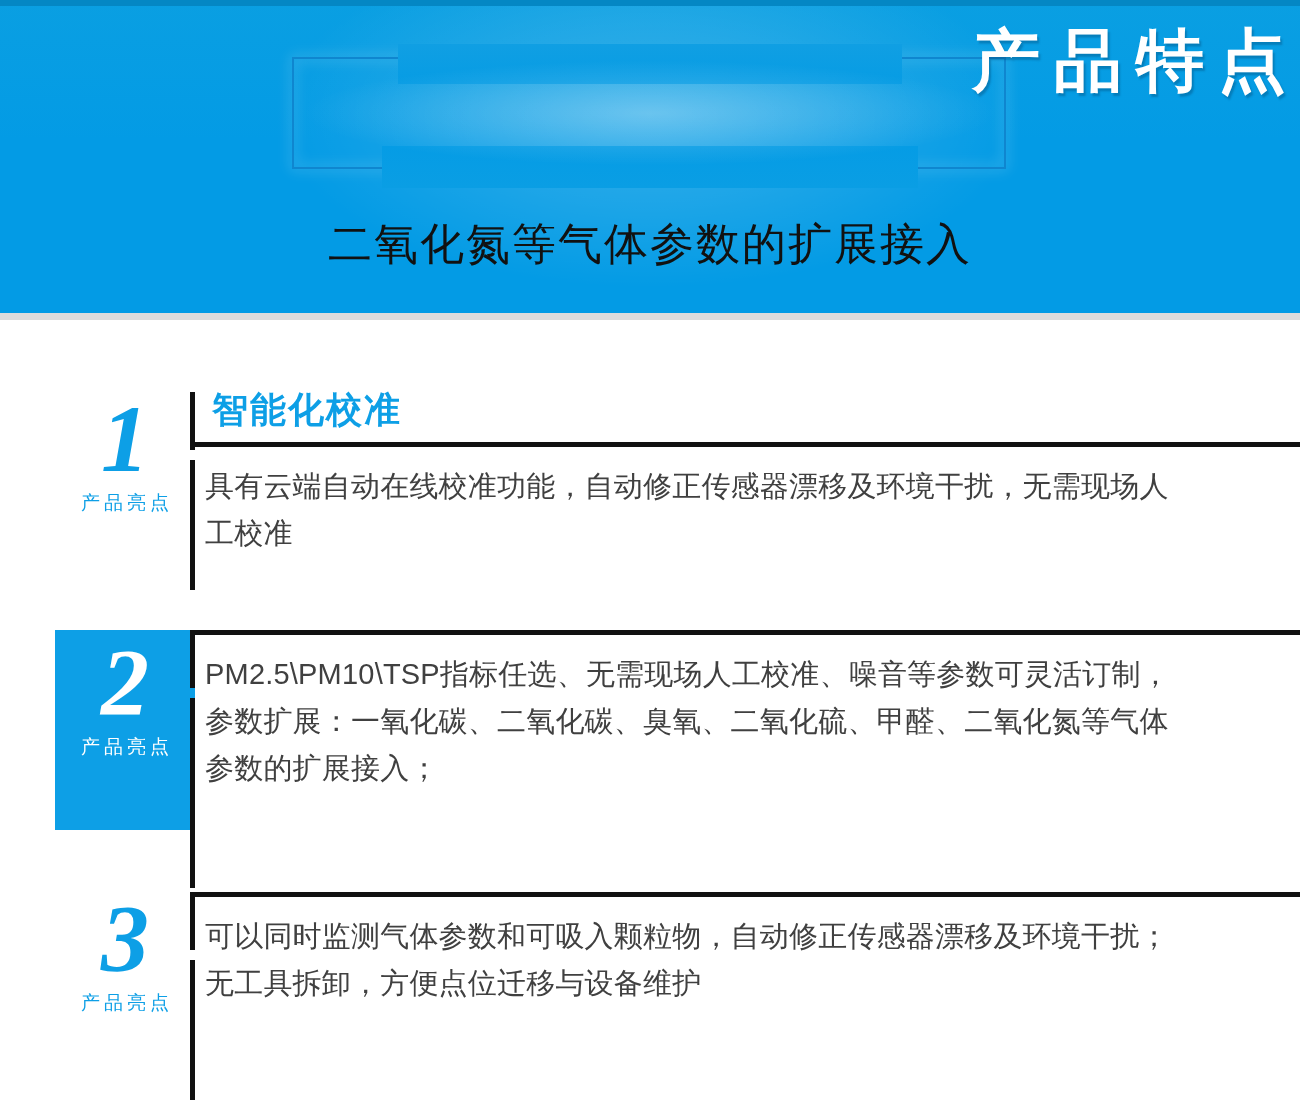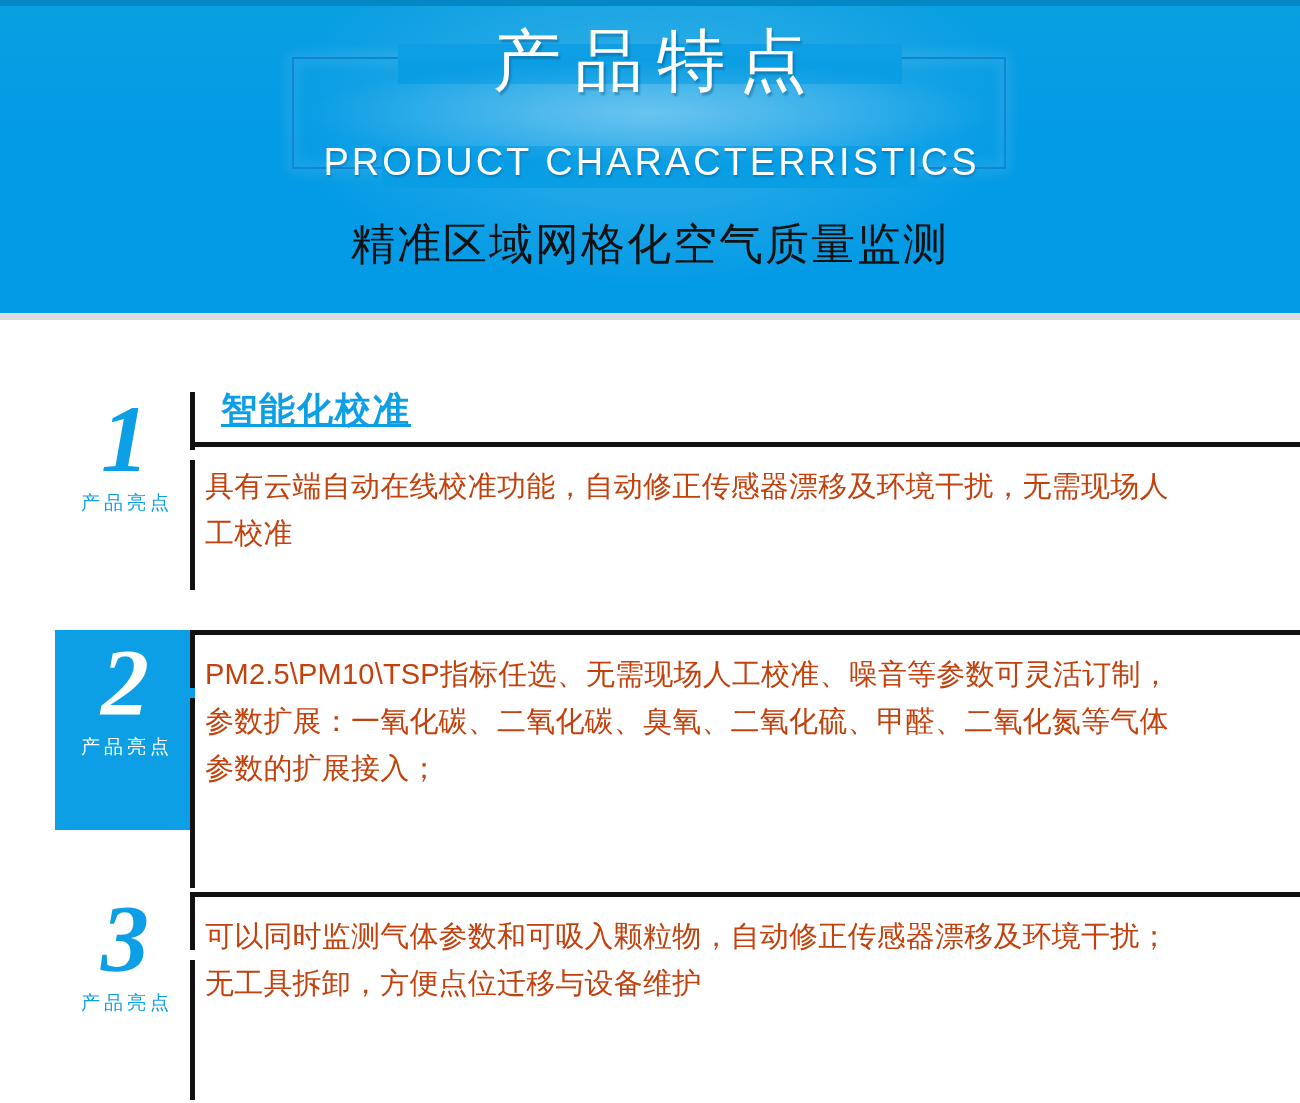--- a/index.html
+++ b/index.html
@@ -47,22 +47,22 @@
     background:linear-gradient(180deg,#059ce5 0%,#0a9ee4 100%); }
 
   .header-glow{
     position:absolute;left:300px;top:60px;width:700px;height:106px;
     background:radial-gradient(ellipse at center, rgba(255,255,255,0.26) 0%, rgba(255,255,255,0.0) 70%);
     pointer-events:none;
   }
 
   .title-cn{
     position:absolute;left:0;top:26px;width:1300px;
-    text-align:center;
-    font-size:68px;font-weight:normal;color:#ffffff;
+    text-align:right;
+    font-size:68px;font-weight:bold;color:#ffffff;
     letter-spacing:14px;
     text-indent:14px;
     line-height:1.0;
     text-shadow:2px 3px 2px rgba(0,60,100,0.32);
     white-space:nowrap;
   }
   .title-en{
     position:absolute;left:0;top:143px;width:1300px;
     text-align:center;
     font-size:38px;font-weight:400;color:#ffffff;
@@ -127,51 +127,49 @@
   .vline{
     position:absolute;left:190px;width:5px;background:#111111;
   }
   .content{
     position:absolute;left:205px;right:0;
   }
   .feat-title{
     font-size:36px;font-weight:bold;color:#0d9fe6;
     letter-spacing:2px;
     line-height:1.0;
-    margin:0 0 14px 16px;
-    white-space:nowrap;
-    text-decoration:underline;
+    margin:0 0 14px 7px;
+    white-space:nowrap;
   }
   .rule-wrap{
     position:relative;height:5px;margin:0 0 16px 0;
   }
   .rule{
     position:absolute;left:-15px;top:0;width:1182px;height:5px;background:#111111;
   }
   .feat-body{
-    font-size:29px;color:#c2410c;line-height:1.62;
+    font-size:29px;color:#404040;line-height:1.62;
     margin:0;
     max-width:975px;
     letter-spacing:0.2px;
   }
 </style>
 </head>
 <body>
 
 <div class="header">
   <div class="header-topline"></div>
 
   <div class="frame"></div>
   <div class="frame-mask fm-top"></div>
   <div class="frame-mask fm-bot"></div>
   <div class="header-glow"></div>
 
   <div class="title-cn">产品特点</div>
-  <div class="title-en">PRODUCT CHARACTERRISTICS</div>
-  <div class="subtitle">精准区域网格化空气质量监测</div>
+  <div class="subtitle">二氧化氮等气体参数的扩展接入</div>
 </div>
 <div class="header-bottomline"></div>
 
 <div class="features">
 
   <div class="feature f1">
     <div class="badge" style="top:0;">
       <span class="badge-num">1</span>
       <span class="badge-label">产品亮点</span>
     </div>

